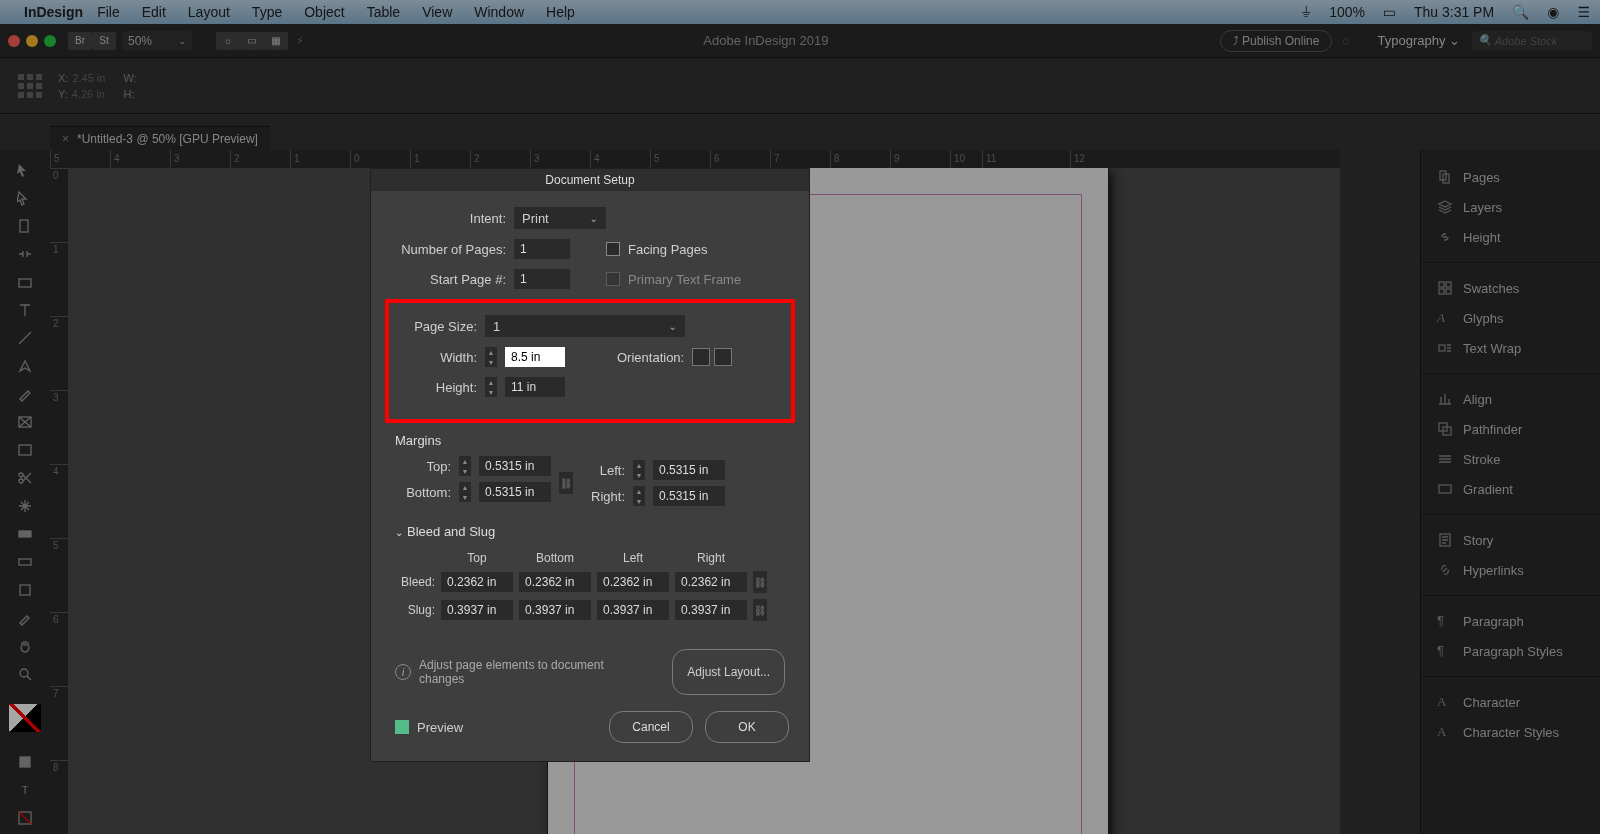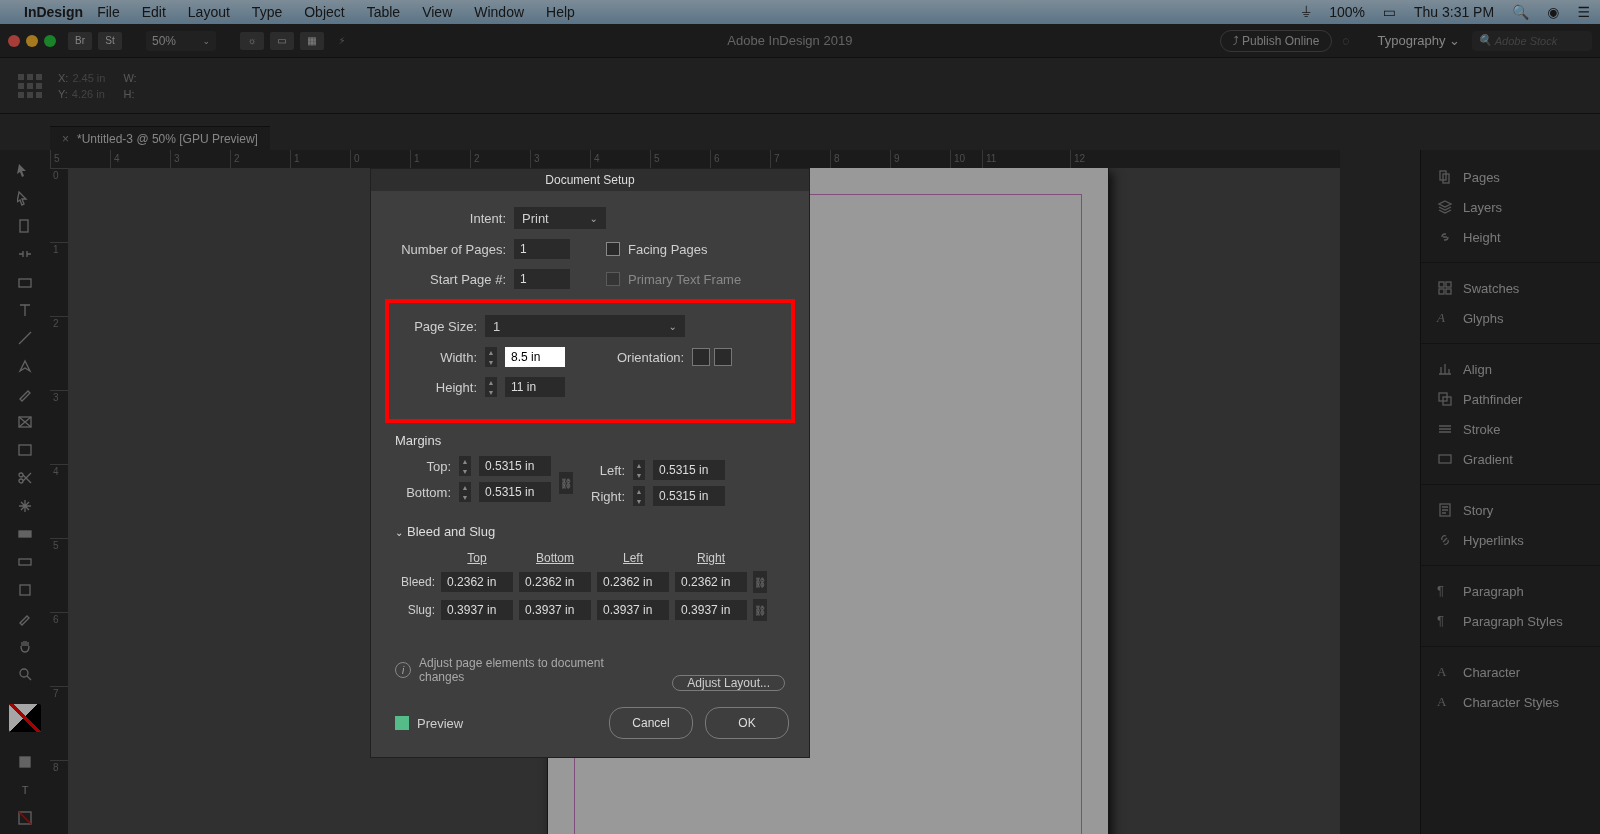--- a/index.html
+++ b/index.html
@@ -11,22 +11,22 @@
 .mac-menubar .app { font-weight: 600; margin-right: 14px; }
 .mac-menubar .menu { margin-right: 22px; }
 .mac-menubar .spacer { flex: 1; }
 .mac-menubar .right > * { margin-left: 14px; }
 
 
 .controlbar { position: absolute; left: 0; top: 24px; right: 0; height: 34px; background: #2a2a2a; display: flex; align-items: center; padding: 0 8px; border-bottom: 1px solid #181818; }
 .controlbar .traffic { display: flex; gap: 6px; margin-right: 12px; }
 .traffic .dot { width: 12px; height: 12px; border-radius: 50%; }
 .dot.red{background:#ff5f57}.dot.yellow{background:#febc2e}.dot.green{background:#28c840}
-.controlbar .chip { width: 24px; height: 18px; background: #444; border-radius: 2px; margin-right: 6px; display:flex;align-items:center;justify-content:center;font-size:10px;color:#ccc;}
-.controlbar .zoom { width: 70px; height: 20px; background: #333; display:flex;align-items:center;justify-content:space-between;padding:0 6px;border-radius:3px;margin-left:18px;}
+.controlbar .chip { width: 24px; height: 18px; background: #444; border-radius: 2px; display:flex;align-items:center;justify-content:center;font-size:10px;color:#ccc;}
+.controlbar .zoom { width: 70px; height: 20px; background: #333; display:flex;align-items:center;justify-content:space-between;padding:0 6px;border-radius:3px;margin-left:6px;}
 .controlbar .spacer { flex:1 }
 .controlbar .title { color:#999; font-size:13px; }
 .controlbar .publish { border:1px solid #555; border-radius:12px; padding:3px 12px; color:#bbb;font-size:12px;}
 .controlbar .workspace { margin-left:28px; color:#ccc; font-size:13px;}
 .controlbar .search { margin-left:12px; width:120px; height:20px; background:#333; border-radius:4px; display:flex;align-items:center;padding:0 6px;color:#666;font-size:11px;font-style:italic;}
 
 
 .optionbar { position: absolute; left: 0; top: 58px; right: 0; height: 56px; background: #323232; border-bottom: 1px solid #181818; display:flex; align-items:center; padding:0 18px; color:#888; font-size:11px;}
 .optionbar .refpt { width:24px;height:24px;display:grid;grid-template-columns:repeat(3,1fr);grid-template-rows:repeat(3,1fr);gap:3px;margin-right:16px;}
 .optionbar .refpt span{background:#666;}
@@ -75,27 +75,27 @@
 .dialog .chev{font-size:10px;color:#aaa;}
 .dialog .spin { width:12px;height:20px;background:#2a2a2a;display:flex;flex-direction:column;}
 .dialog .spin span{flex:1;display:flex;align-items:center;justify-content:center;font-size:7px;color:#888;}
 .dialog .check{width:14px;height:14px;border:1px solid #888;background:#2a2a2a;}
 .dialog .highlight{border:4px solid #ff0000;padding:12px 16px;margin:6px -6px;}
 .dialog .foot{display:flex;align-items:center;justify-content:space-between;padding:0 20px 0 24px;margin-top:10px;}
 .dialog .btn{width:84px;height:32px;border:1px solid #7a7a7a;border-radius:14px;display:flex;align-items:center;justify-content:center;color:#ddd;background:transparent;font-size:12px;}
 .dialog h4{font-weight:400;font-size:13px;color:#ddd;}
 .dialog .secthead{cursor:default;}
 .dialog table{border-collapse:separate;border-spacing:6px 6px;}
-.dialog table th{font-weight:400;color:#cfcfcf;font-size:12px;text-decoration:underline;}
+.dialog table th{font-weight:400;color:#cfcfcf;font-size:12px;}
 .dialog table td{font-size:12px;color:#cfcfcf;text-align:right;}
 .dialog .cellinput{width:72px;}
 .dialog .linkicon{width:14px;height:22px;background:#2a2a2a;display:flex;align-items:center;justify-content:center;font-size:10px;color:#888;}
 .dialog .orient{display:flex;gap:4px;}
 .dialog .orient .ob{width:18px;height:18px;border:1px solid #777;background:#2a2a2a;}
-.dialog .adjust{border:1px solid #7a7a7a;border-radius:14px;padding:0 14px;font-size:12px;margin-top:26px;}
+.dialog .adjust{border:1px solid #7a7a7a;border-radius:14px;padding:15px 14px;font-size:12px;}
 .infoicon{width:16px;height:16px;border:1px solid #888;border-radius:50%;display:inline-flex;align-items:center;justify-content:center;font-size:10px;font-style:italic;color:#aaa;margin-right:8px;}
 </style>
 </head>
 <body>
 
 <div class="mac-menubar">
   <span class="apple"></span>
   <span class="app">InDesign</span>
   <span class="menu">File</span>
   <span class="menu">Edit</span>
@@ -367,20 +367,27 @@
             <rect x="2" y="2" width="5" height="5"></rect>
             <rect x="9" y="2" width="5" height="5"></rect>
             <rect x="2" y="9" width="5" height="5"></rect>
             <rect x="9" y="9" width="5" height="5"></rect>
           </svg></span>
         <span>Swatches</span>
       </div>
     <div class="row">
         <span class="ico" style="font-family:serif;font-style:italic;color:#888">A</span>
         <span>Glyphs</span>
+      </div>
+    <div class="row">
+        <span class="ico"><svg viewBox="0 0 16 16">
+            <rect x="2" y="5" width="6" height="6"></rect>
+            <path d="M10 5h4M10 8h4M10 11h4"></path>
+          </svg></span>
+        <span>Text Wrap</span>
       </div>
   </div>
     <hr>
   <div class="grp">
     <div class="row">
         <span class="ico"><svg viewBox="0 0 16 16">
             <path d="M2 13h12M4 13V6M8 13V3M12 13V8"></path>
           </svg></span>
         <span>Align</span>
       </div>

